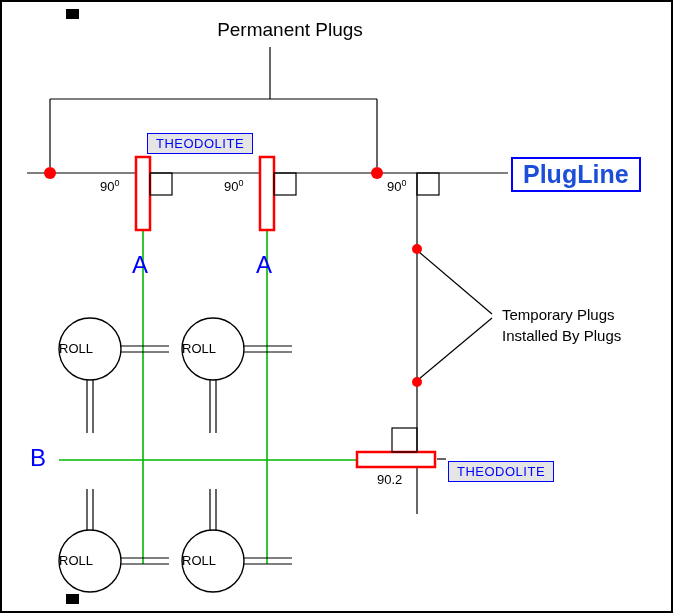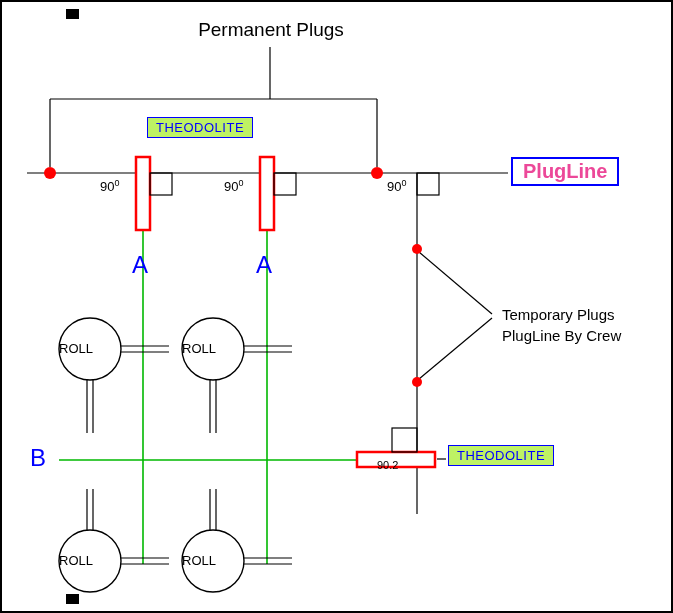--- a/index.html
+++ b/index.html
@@ -10,33 +10,33 @@
   }
   #lines{position:absolute;left:0;top:0;}
   .k{stroke:#000;stroke-width:1.2;}
   .g{stroke:#00b800;stroke-width:1.6;}
   .r{fill:#ffffff;stroke:#ff0000;stroke-width:2.5;}
   .sq{fill:none;stroke:#000;stroke-width:1.2;}
   .dot{fill:#ff0000;stroke:none;}
   .roll-c{fill:#ffffff;stroke:#000;stroke-width:1.4;}
 
   .lbl{position:absolute;white-space:nowrap;}
-  .title{left:169px;top:17px;width:200px;text-align:center;font-size:19px;}
+  .title{left:188px;top:17px;width:200px;text-align:center;font-size:19px;}
   .theo-box{border:1px solid #0000ff;color:#0000ff;font-size:13px;letter-spacing:.5px;
-            padding:2px 8px;background:#bef264;}
+            padding:2px 8px;background:#e5e5e5;margin-top:16px;}
   .theo-top{left:145px;top:115px;}
   .theo-bottom{left:446px;top:443px;}
-  .plugline-box{left:509px;top:155px;border:2px solid #0000ff;color:#ec4899;
-                font-weight:bold;font-size:20px;padding:1px 10px;background:#fff;}
+  .plugline-box{left:509px;top:155px;border:2px solid #0000ff;color:#1d4ed8;
+                font-weight:bold;font-size:25px;padding:1px 10px;background:#fff;}
   .angle{font-size:13px;}
   .angle sup{font-size:9px;line-height:0;}
   .angle1{left:98px;top:177px;}
   .angle2{left:222px;top:177px;}
   .angle3{left:385px;top:177px;}
-  .angle-bottom{left:375px;top:457px;font-size:11px;}
+  .angle-bottom{left:375px;top:470px;font-size:13px;}
   .axis{color:#0000ff;font-size:24px;}
   .axis-a1{left:130px;top:249px;}
   .axis-a2{left:254px;top:249px;}
   .axis-b{left:28px;top:442px;}
   .roll{width:62px;text-align:left;font-size:13px;}
   .roll1{left:57px;top:339px;}
   .roll2{left:180px;top:339px;}
   .roll3{left:57px;top:551px;}
   .roll4{left:180px;top:551px;}
   .temp-plugs{left:500px;top:302px;font-size:15px;line-height:21px;white-space:nowrap;}
@@ -121,21 +121,21 @@
   <span class="lbl angle angle3">
     <span>90</span><sup>0</sup>
   </span>
 
   <div class="lbl axis axis-a1">A</div>
   <div class="lbl axis axis-a2">A</div>
   <div class="lbl axis axis-b">B</div>
 
   <div class="lbl temp-plugs">
     <div>Temporary Plugs</div>
-    <div>PlugLine By Crew</div>
+    <div>Installed By Plugs</div>
   </div>
 
   <div class="lbl roll roll1">ROLL</div>
   <div class="lbl roll roll2">ROLL</div>
   <div class="lbl roll roll3">ROLL</div>
   <div class="lbl roll roll4">ROLL</div>
 
   <div class="lbl angle-bottom">90.2</div>
 
   <div class="lbl theo-box theo-bottom">THEODOLITE</div>

